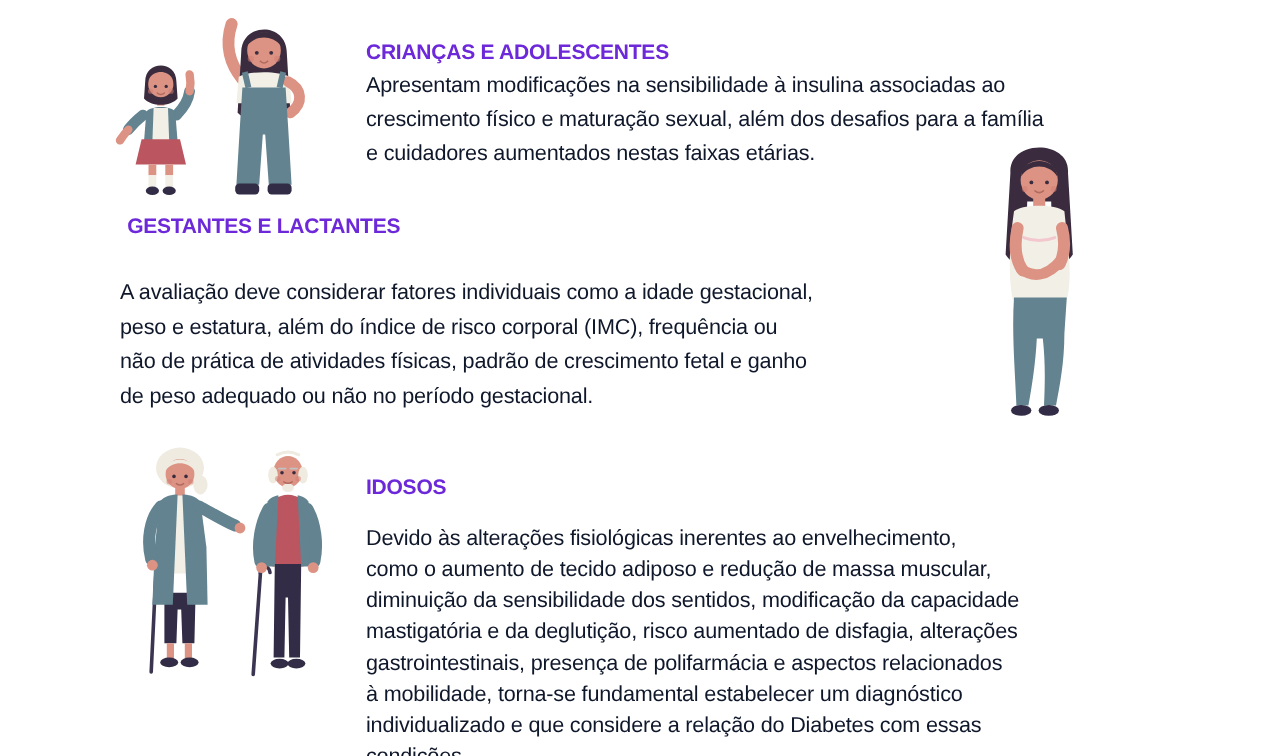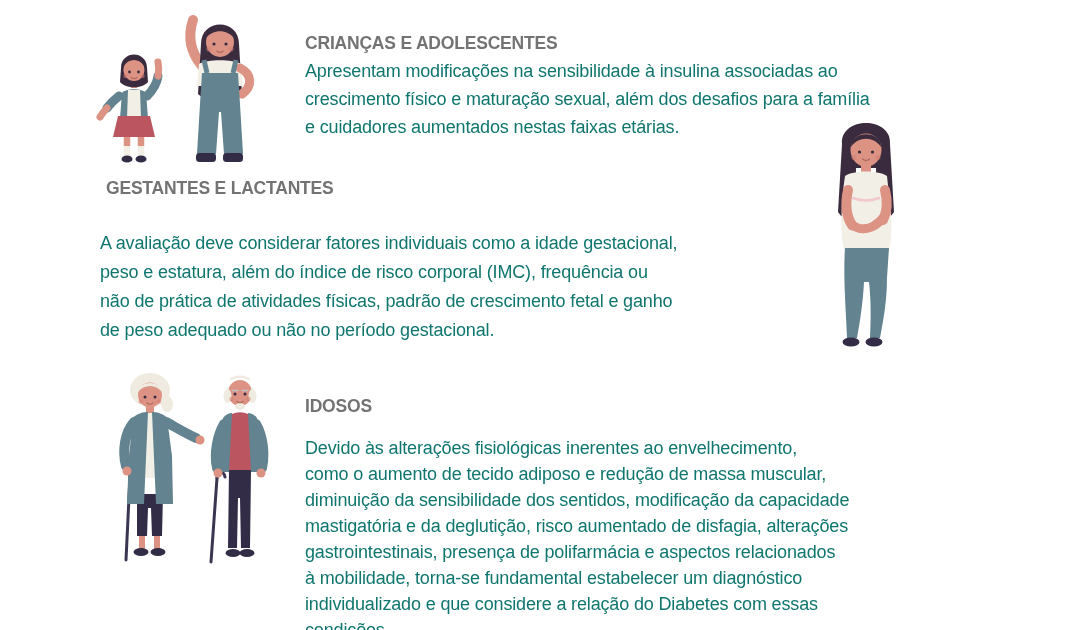--- a/index.html
+++ b/index.html
@@ -6,28 +6,28 @@
   html,body { background:#ffffff; }
   .canvas {
     position:relative;
     width:1069px; height:630px;
     background:#ffffff;
     overflow:hidden;
     font-family:"Liberation Sans", sans-serif;
   }
   .abs { position:absolute; }
   .sec-title {
-    color:#737373;
+    color:#6d28d9;
     font-size:17.5px;
     font-weight:bold;
     letter-spacing:-0.2px;
     white-space:nowrap;
   }
   .sec-body {
-    color:#0f766e;
+    color:#0f172a;
     font-size:18px;
     letter-spacing:-0.15px;
     white-space:pre-line;
   }
   .t1 { left:305px; top:33px; }
   .p1 { left:305px; top:57px; width:650px; line-height:28px; }
   .t2 { left:106px; top:178px; }
   .p2 { left:100px; top:229px; width:680px; line-height:29px; }
   .t3 { left:305px; top:396px; }
   .p3 { left:305px; top:423px; width:660px; line-height:26px;margin-top:12px; }

